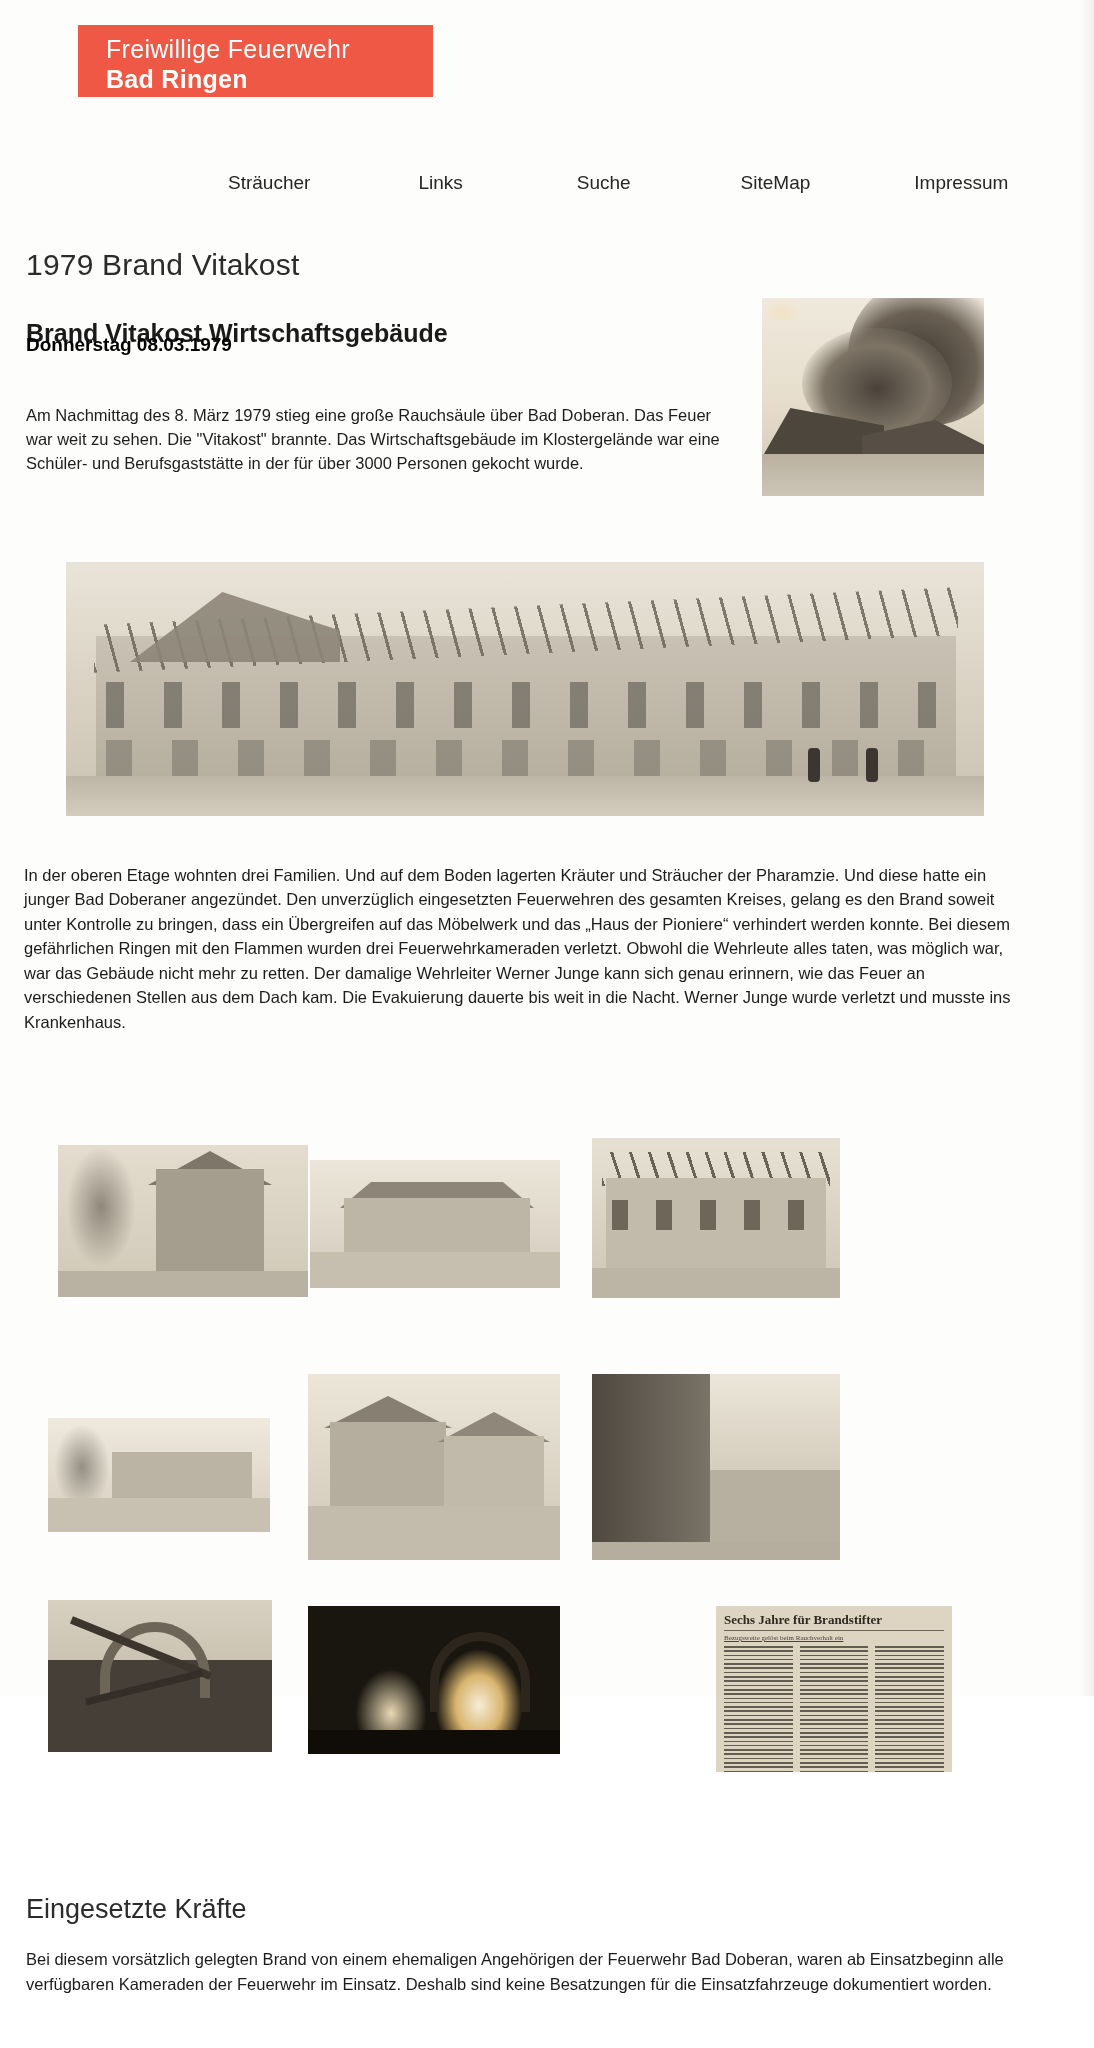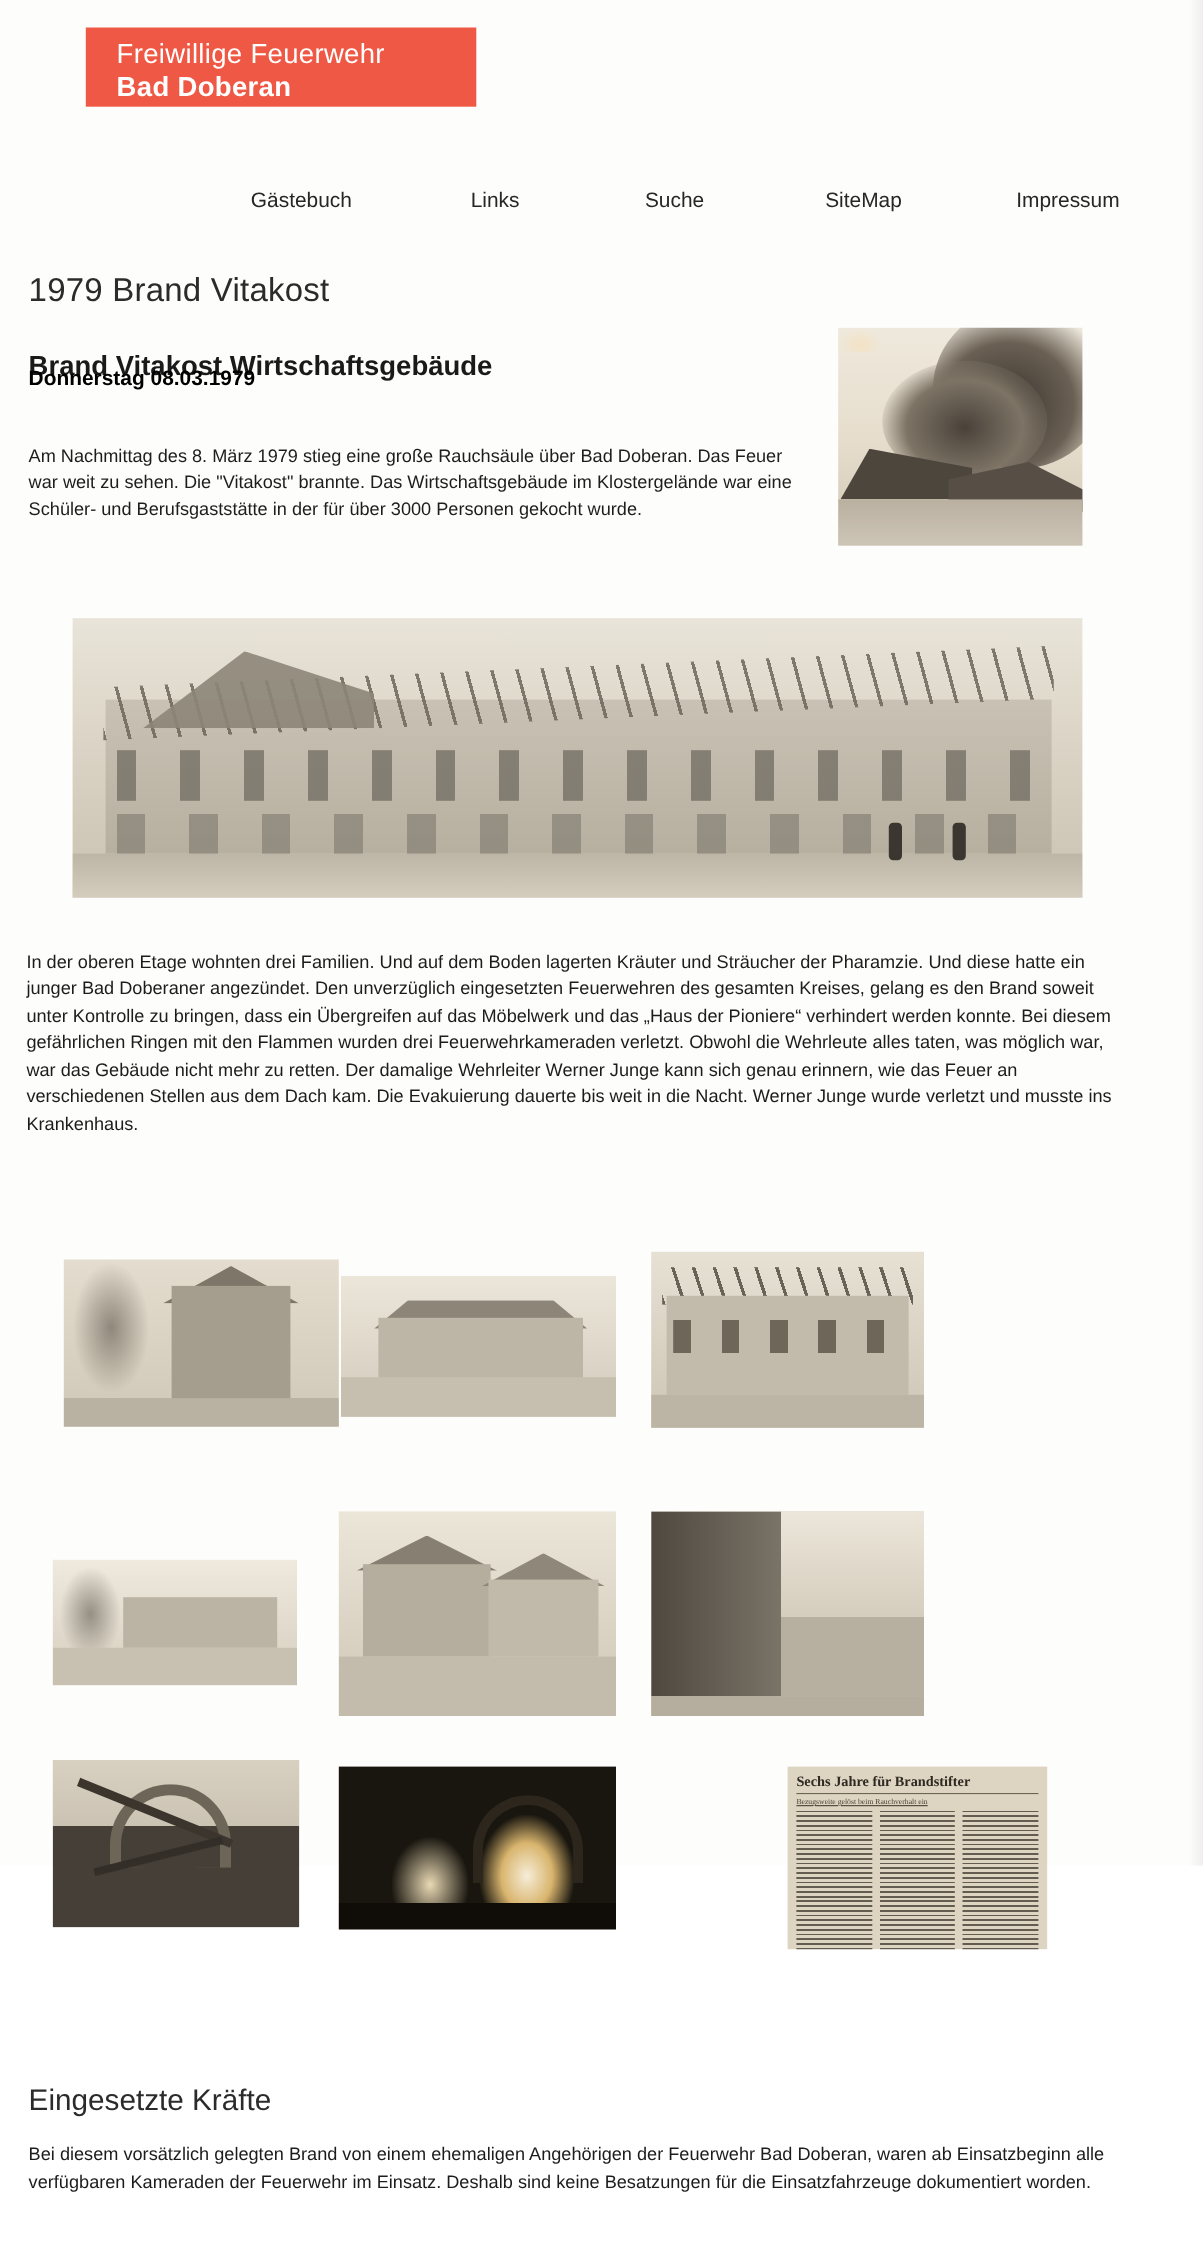--- a/index.html
+++ b/index.html
@@ -346,25 +346,25 @@
     color: #1c1c1c;
   }
 </style>
 </head>
 <body>
 
 <div class="page">
 
   <div class="logo">
     <div class="logo-line1">Freiwillige Feuerwehr</div>
-    <div class="logo-line2">Bad Doberan</div>
+    <div class="logo-line2">Bad Ringen</div>
   </div>
 
   <nav class="nav">
-    <a class="nav-item" href="#">Gästebuch</a>
+    <a class="nav-item" href="#">Sträucher</a>
     <a class="nav-item" href="#">Links</a>
     <a class="nav-item" href="#">Suche</a>
     <a class="nav-item" href="#">SiteMap</a>
     <a class="nav-item" href="#">Impressum</a>
   </nav>
 
   <h1 class="page-title">1979 Brand Vitakost</h1>
   <h2 class="section-head">Brand Vitakost Wirtschaftsgebäude</h2>
   <div class="section-date">Donnerstag 08.03.1979</div>
 

